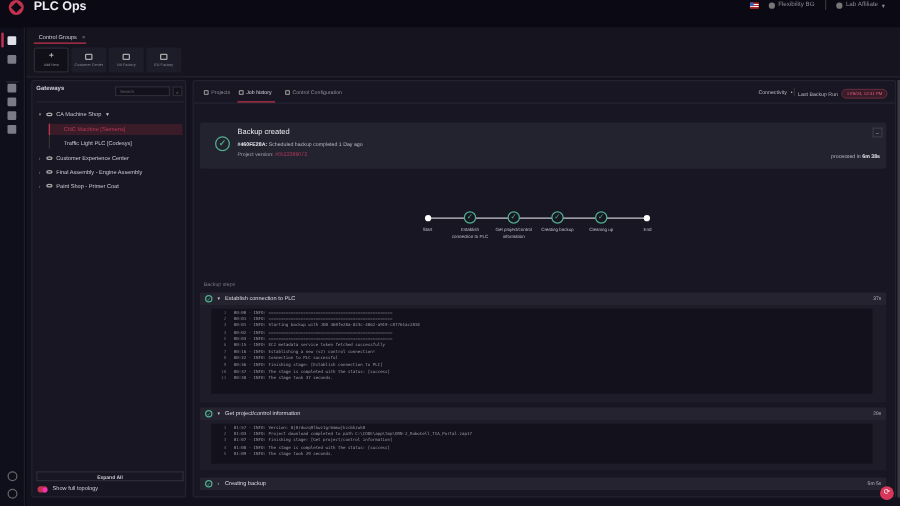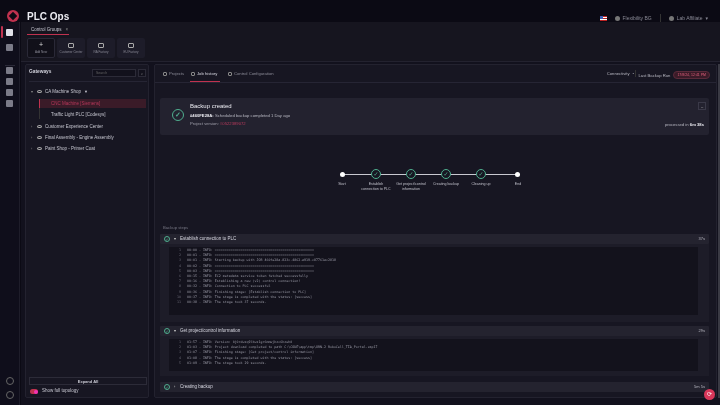--- a/index.html
+++ b/index.html
@@ -1,17 +1,17 @@
 <!DOCTYPE html>
 <html><head>
 <meta charset="utf-8">
 <style>
   * { box-sizing: border-box; margin: 0; padding: 0; }
   html, body { width: 720px; height: 405px; overflow: hidden; background: #0b0a14; font-family: "Liberation Sans", sans-serif; color: #d8d8e0; }
-  .topbar { position: absolute; left: 0; top: 0; width: 716px; height: 22px; background: #0b0a14; display: flex; align-items: flex-end; }
+  .topbar { position: absolute; left: 0; top: 0; width: 716px; height: 22px; background: #0b0a14; display: flex; align-items: flex-start; }
   .logo { width: 12px; height: 12px; margin-left: 7px; border-radius: 50%; background: #c0324f; position: relative; }
   .logo::after { content: ""; position: absolute; left: 3px; top: 3px; width: 6px; height: 6px; background: #0b0a14; transform: rotate(45deg); }
   .app-title { margin-left: 8px; font-size: 10px; color: #ececf2; font-weight: bold; }
   .top-right { margin-left: auto; display: flex; align-items: center; gap: 8px; margin-right: 8px; font-size: 5px; color: #8a8a96; }
   .flag { width: 7px; height: 5px; background: linear-gradient(#b22 0 20%, #fff 20% 40%, #b22 40% 60%, #fff 60% 80%, #b22 80%); position: relative; }
   .flag::before { content: ""; position: absolute; left: 0; top: 0; width: 3px; height: 3px; background: #3b5fb5; }
   .pill { display: flex; align-items: center; gap: 3px; filter: blur(0.4px); }
   .dot { width: 5px; height: 5px; border-radius: 50%; background: #777; }
   .vsep { width: 1px; height: 8px; background: #333; }
 

